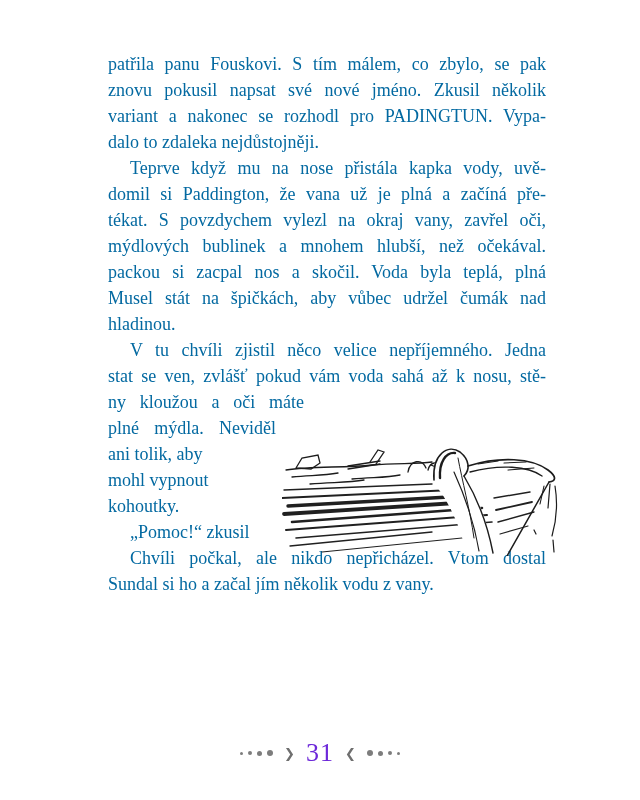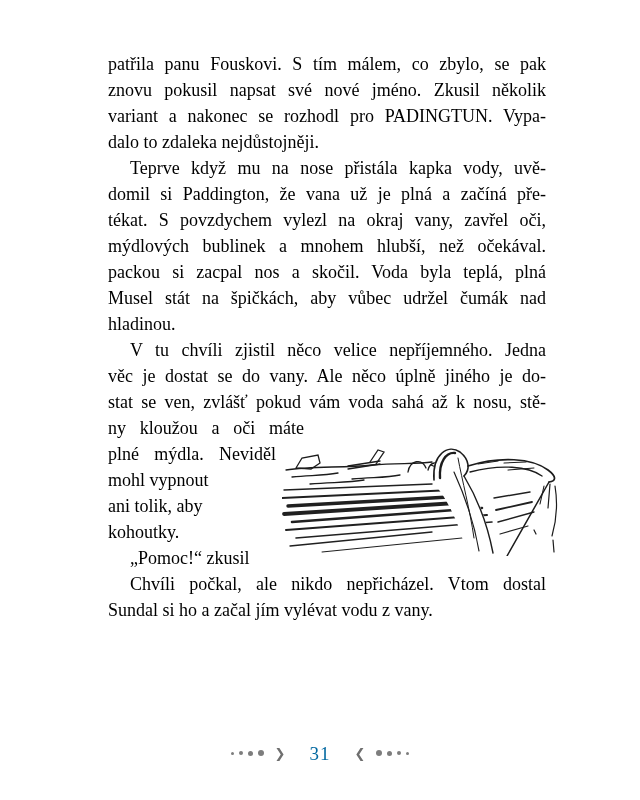--- a/index.html
+++ b/index.html
@@ -15,21 +15,21 @@
     position:absolute;
     left:108px;top:51px;
     width:438px;
   }
   .tline{
     height:26px;
     line-height:26px;
     font-size:18px;
     overflow:hidden;
     white-space:normal;
-    color:#000000;
+    color:#0369a1;
   }
   .tline.just{
     text-align:justify;
     text-align-last:justify;
   }
   .tline.ind{ text-indent:22px; }
   .illustration{
     position:absolute;
     left:282px;top:438px;
     width:278px;height:118px;
@@ -50,55 +50,54 @@
     background:#7d7d7d;
   }
   .chev{
     font-family:"DejaVu Sans",sans-serif;
     font-size:13px;
     font-weight:bold;
     color:#6f6f6f;
     line-height:1;
   }
   .pagenum{
-    font-size:19px;
-    color:#0369a1;
+    font-size:26px;
+    color:#6d28d9;
     line-height:1;
     letter-spacing:1px;
-    margin:0 13px;
+    margin:0 0;
   }
 </style>
 </head>
 <body>
 
 <div class="page">
 
   <div class="text-block" id="text-block">
       <div class="tline just">patřila panu Fouskovi. S tím málem, co zbylo, se pak</div>
       <div class="tline just">znovu pokusil napsat své nové jméno. Zkusil několik</div>
       <div class="tline just">variant a nakonec se rozhodl pro PADINGTUN. Vypa-</div>
       <div class="tline">dalo to zdaleka nejdůstojněji.</div>
       <div class="tline just ind">Teprve když mu na nose přistála kapka vody, uvě-</div>
       <div class="tline just">domil si Paddington, že vana už je plná a začíná pře-</div>
       <div class="tline just">tékat. S povzdychem vylezl na okraj vany, zavřel oči,</div>
       <div class="tline just">mýdlových bublinek a mnohem hlubší, než očekával.</div>
       <div class="tline just">packou si zacpal nos a skočil. Voda byla teplá, plná</div>
       <div class="tline just">Musel stát na špičkách, aby vůbec udržel čumák nad</div>
       <div class="tline">hladinou.</div>
       <div class="tline just ind">V tu chvíli zjistil něco velice nepříjemného. Jedna</div>
-      <div class="tline just">věc je dostat se do vany. Ale něco úplně jiného je do-</div>
       <div class="tline just">stat se ven, zvlášť pokud vám voda sahá až k nosu, stě-</div>
       <div class="tline just" style="width: 196px;">ny kloužou a oči máte</div>
       <div class="tline just" style="width: 168px;">plné mýdla. Neviděl</div>
+      <div class="tline">ani tolik, aby</div>
       <div class="tline">mohl vypnout</div>
-      <div class="tline">ani tolik, aby</div>
       <div class="tline">kohoutky.</div>
       <div class="tline ind">„Pomoc!“ zkusil</div>
       <div class="tline just ind">Chvíli počkal, ale nikdo nepřicházel. Vtom dostal</div>
-      <div class="tline">Sundal si ho a začal jím vylévat vodu z vany.</div>
+      <div class="tline">Sundal si ho a začal jím několik vodu z vany.</div>
     </div>
 
   <svg class="illustration" viewBox="0 0 278 118">
     <title>Pen-and-ink sketch of a bathtub filled to the brim: soap and a nailbrush float on the water and water pours over the right rim</title>
 
     <g stroke="#1c1c1c" stroke-width="1.3" fill="none" stroke-linecap="round">
       <path d="M4,32 C30,28 60,30 90,27 C115,25 135,26 150,24"></path>
       <path d="M10,39 C28,37 40,38 56,35"></path>
       <path d="M70,41 C90,39 104,40 118,37"></path>
       <path d="M28,46 C50,44 66,45 82,42"></path>

